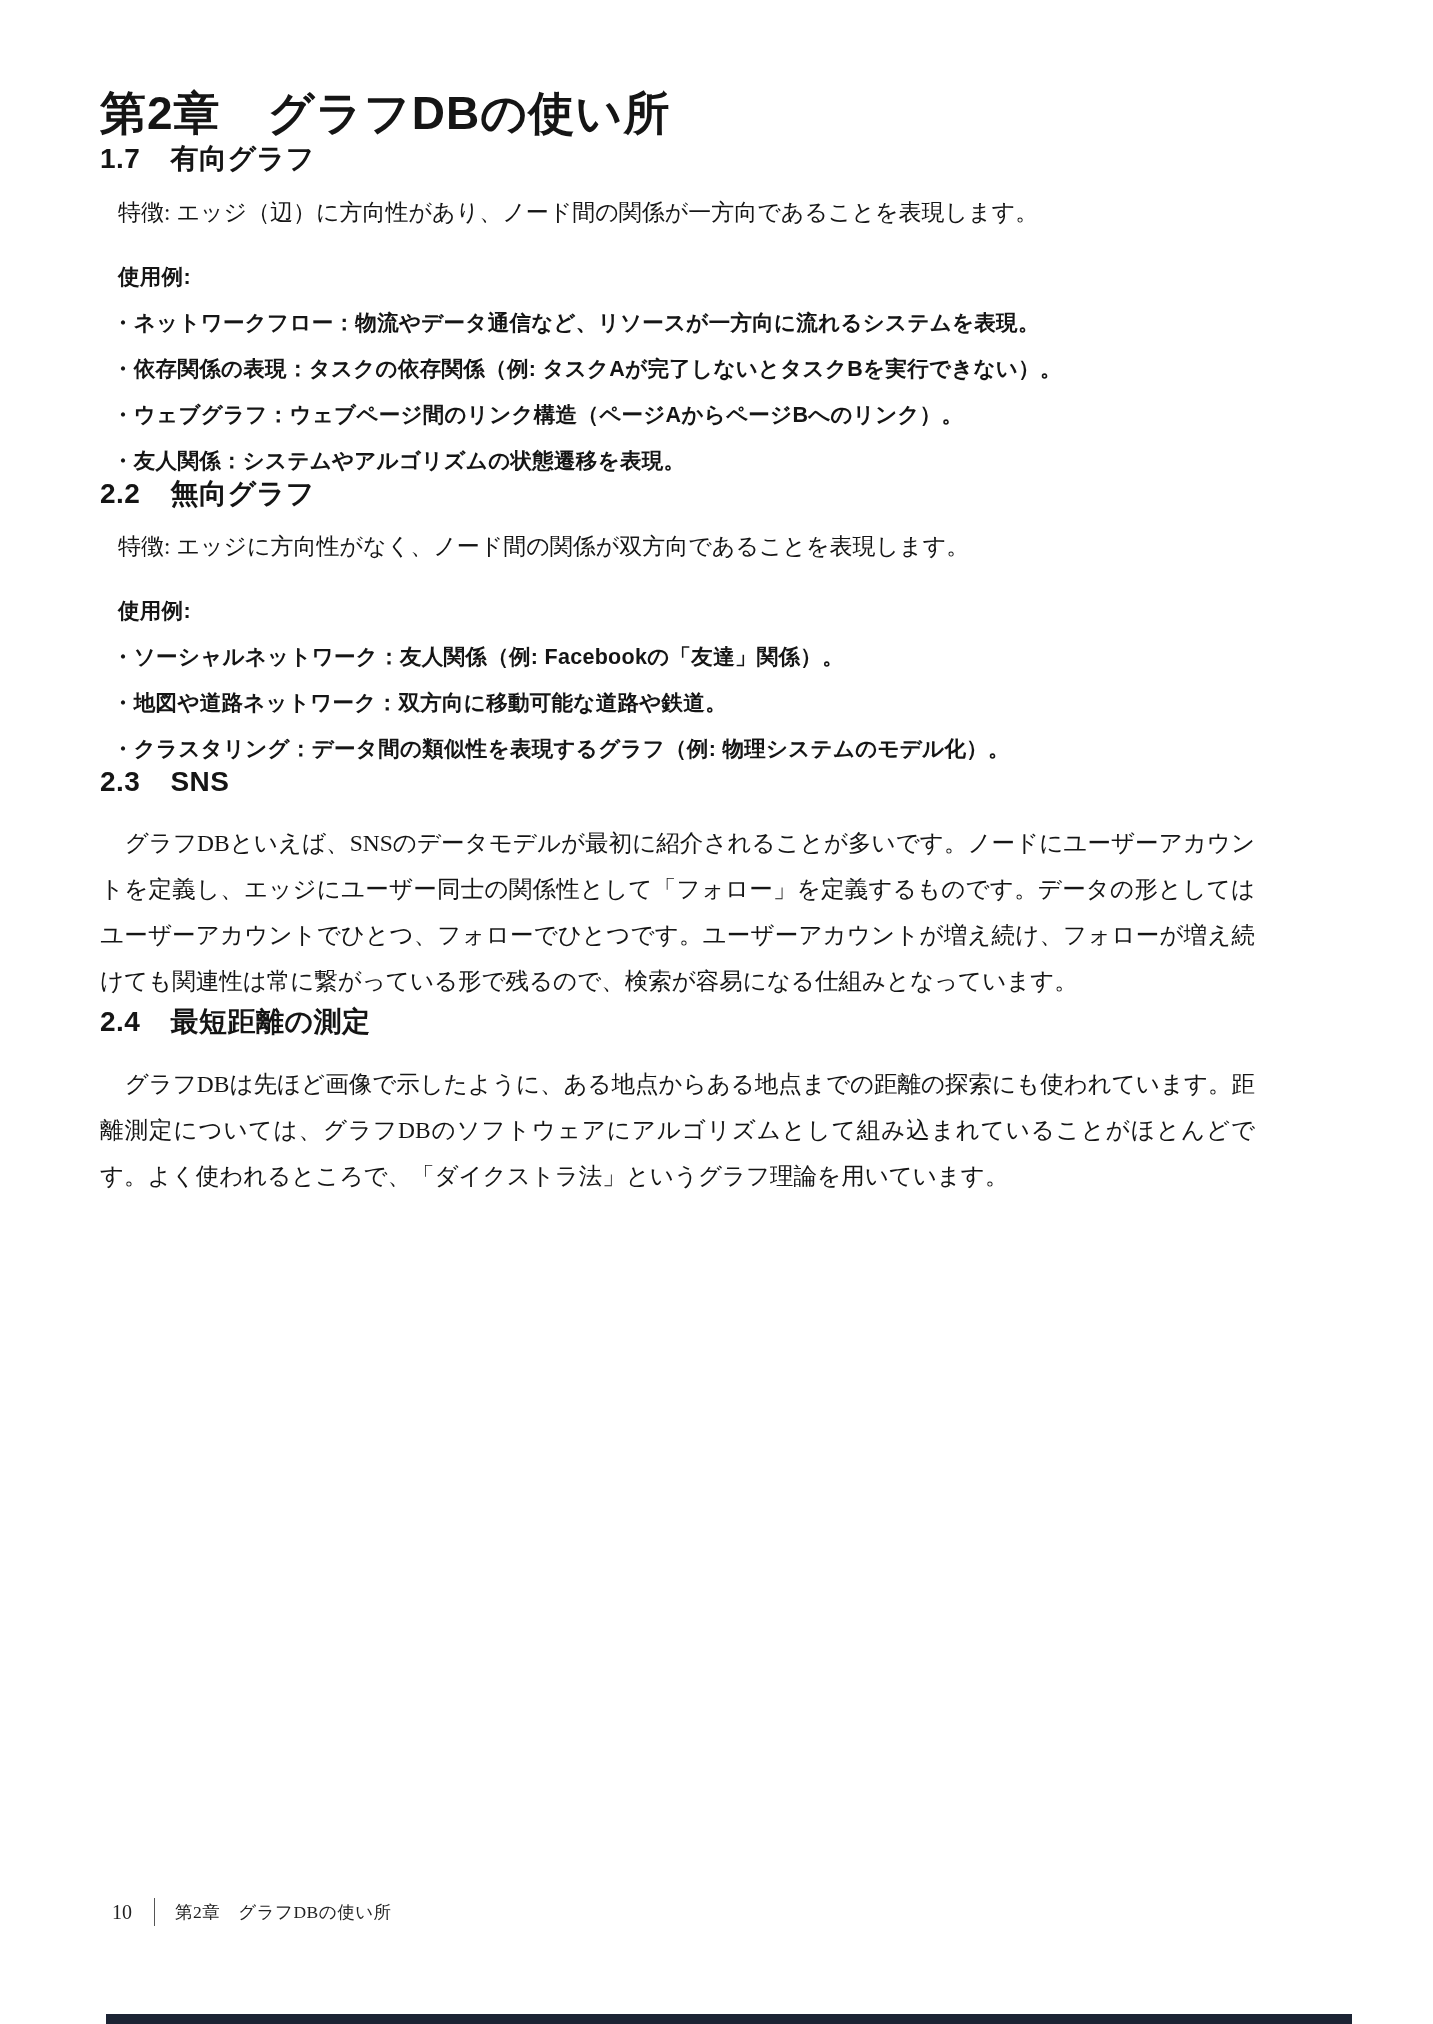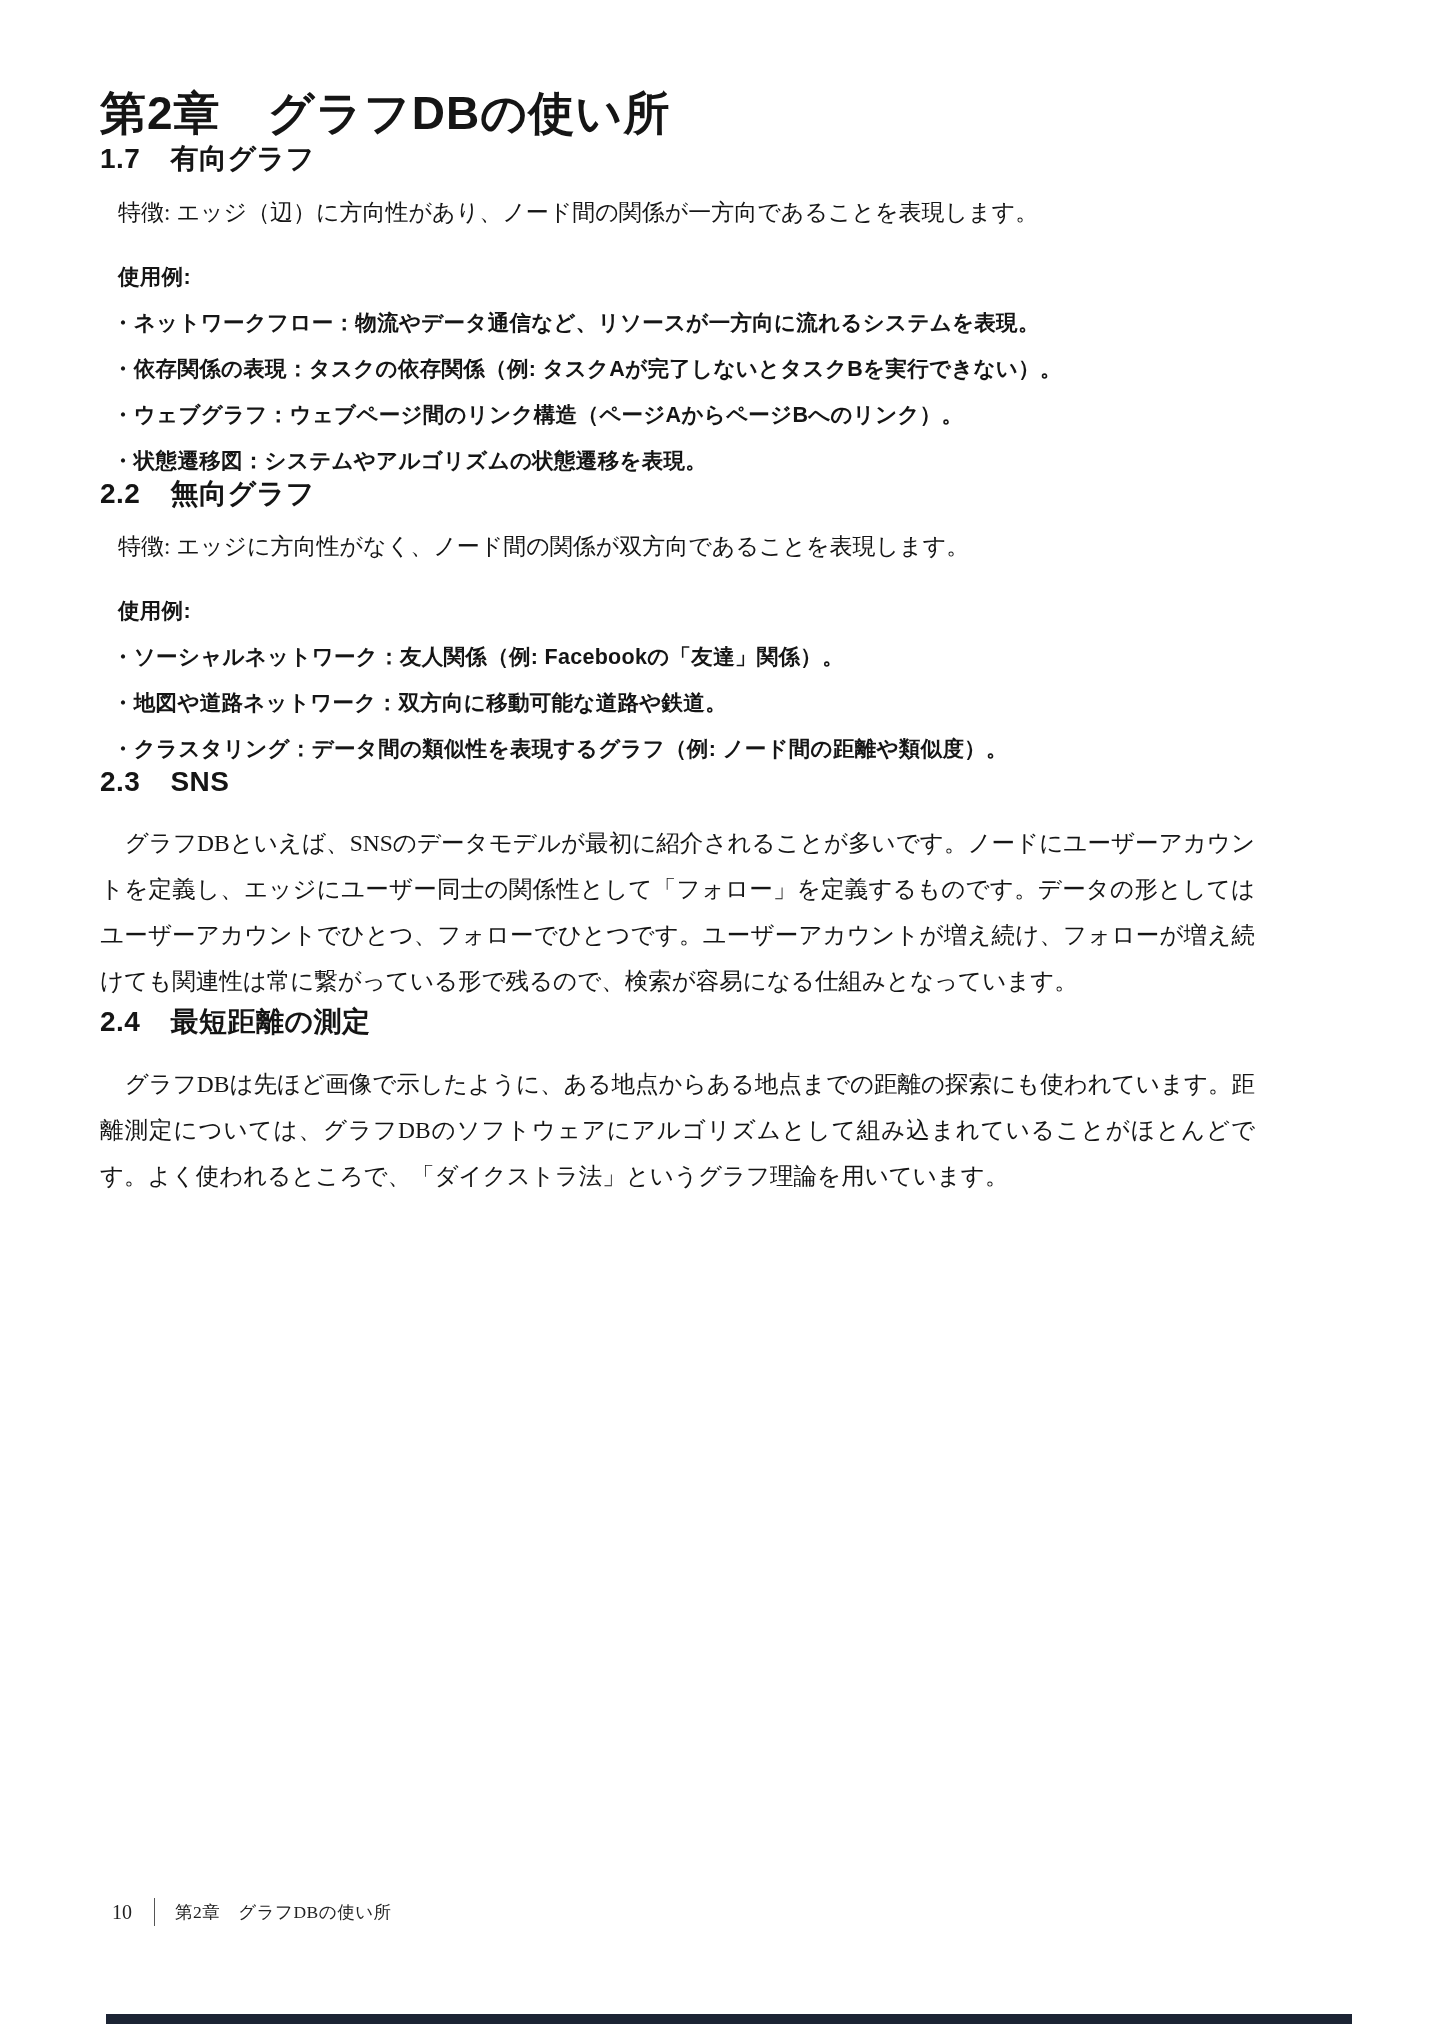--- a/index.html
+++ b/index.html
@@ -104,36 +104,36 @@
         <span class="sec-num">1.7</span><span class="sec-title">有向グラフ</span>
       </h2>
       <p class="feature">
         <span class="feature-label">特徴:</span><span>エッジ（辺）に方向性があり、ノード間の関係が一方向であることを表現します。</span>
       </p>
       <div class="usage">
         <p class="usage-label">使用例:</p>
         <p class="bullet">・ネットワークフロー：物流やデータ通信など、リソースが一方向に流れるシステムを表現。</p>
         <p class="bullet">・依存関係の表現：タスクの依存関係（例: タスクAが完了しないとタスクBを実行できない）。</p>
         <p class="bullet">・ウェブグラフ：ウェブページ間のリンク構造（ページAからページBへのリンク）。</p>
-        <p class="bullet">・状態遷移図：システムやアルゴリズムの状態遷移を表現。</p>
+        <p class="bullet">・友人関係：システムやアルゴリズムの状態遷移を表現。</p>
       </div>
     </section>
 
     <section class="sec sec-22">
       <h2 class="sec-heading">
         <span class="sec-num">2.2</span><span class="sec-title">無向グラフ</span>
       </h2>
       <p class="feature">
         <span class="feature-label">特徴:</span><span>エッジに方向性がなく、ノード間の関係が双方向であることを表現します。</span>
       </p>
       <div class="usage">
         <p class="usage-label">使用例:</p>
         <p class="bullet">・ソーシャルネットワーク：友人関係（例: Facebookの「友達」関係）。</p>
         <p class="bullet">・地図や道路ネットワーク：双方向に移動可能な道路や鉄道。</p>
-        <p class="bullet">・クラスタリング：データ間の類似性を表現するグラフ（例: ノード間の距離や類似度）。</p>
+        <p class="bullet">・クラスタリング：データ間の類似性を表現するグラフ（例: 物理システムのモデル化）。</p>
       </div>
     </section>
 
     <section class="sec sec-23">
       <h2 class="sec-heading">
         <span class="sec-num">2.3</span><span class="sec-title">SNS</span>
       </h2>
       <p class="para">グラフDBといえば、SNSのデータモデルが最初に紹介されることが多いです。ノードにユーザーアカウントを定義し、エッジにユーザー同士の関係性として「フォロー」を定義するものです。データの形としてはユーザーアカウントでひとつ、フォローでひとつです。ユーザーアカウントが増え続け、フォローが増え続けても関連性は常に繋がっている形で残るので、検索が容易になる仕組みとなっています。</p>
     </section>
 

